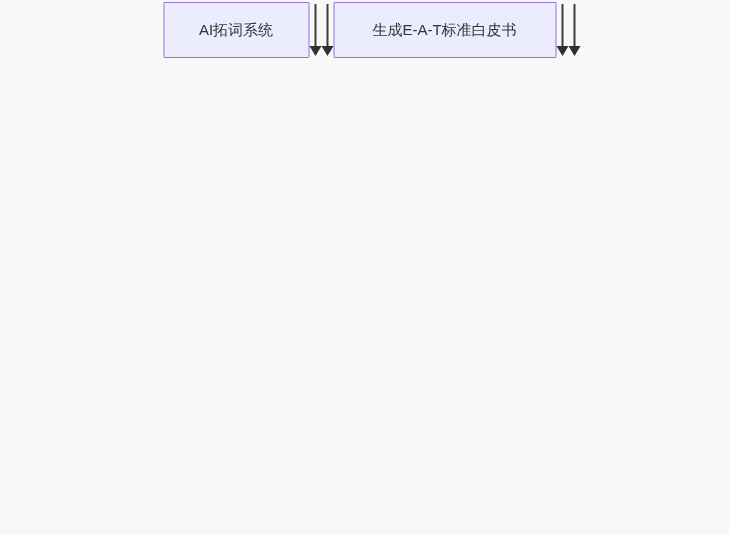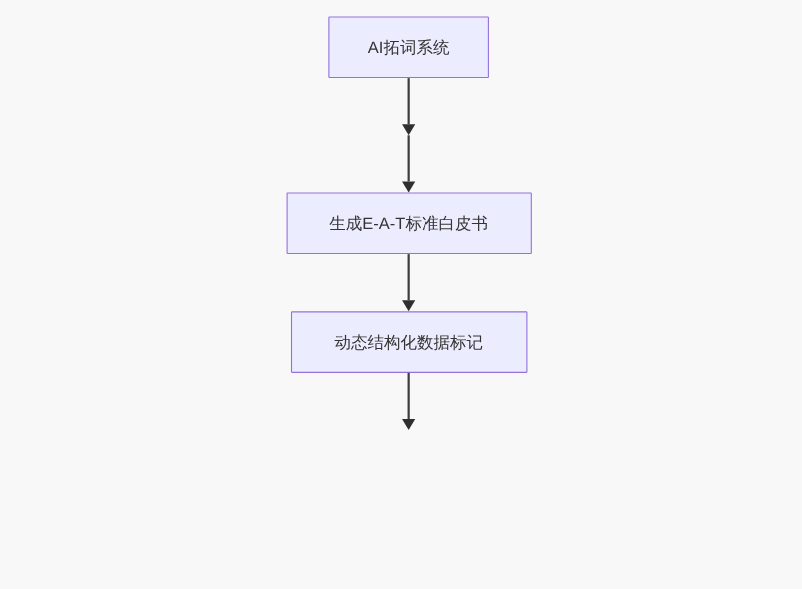--- a/index.html
+++ b/index.html
@@ -8,25 +8,24 @@
   }
   .canvas {
     position: relative;
     width: 729px;
     height: 535px;
     background: #f8f8f8;
     overflow: hidden;
   }
   .flow-column {
     position: absolute;
-    top: 15px;
+    top: 2px;
     left: 50%;
     transform: translateX(calc(-50% + 7px));
     display: flex;
-    flex-direction: column;
     align-items: center;
   }
   .node {
     height: 56px;
     background: #ECECFF;
     border: 1px solid #9370DB;
     border-radius: 1px;
     display: flex;
     align-items: center;
     justify-content: center;
@@ -84,23 +83,20 @@
 
     <div class="node n3">
       <span>生成E-A-T标准白皮书</span>
     </div>
 
     <div class="edge">
       <div class="line"></div>
       <div class="arrowhead"></div>
     </div>
 
-    <div class="node n4">
-      <span>动态结构化数据标记</span>
-    </div>
 
     <div class="edge">
       <div class="line"></div>
       <div class="arrowhead"></div>
     </div>
 
 
   </div>
 </div>
 

